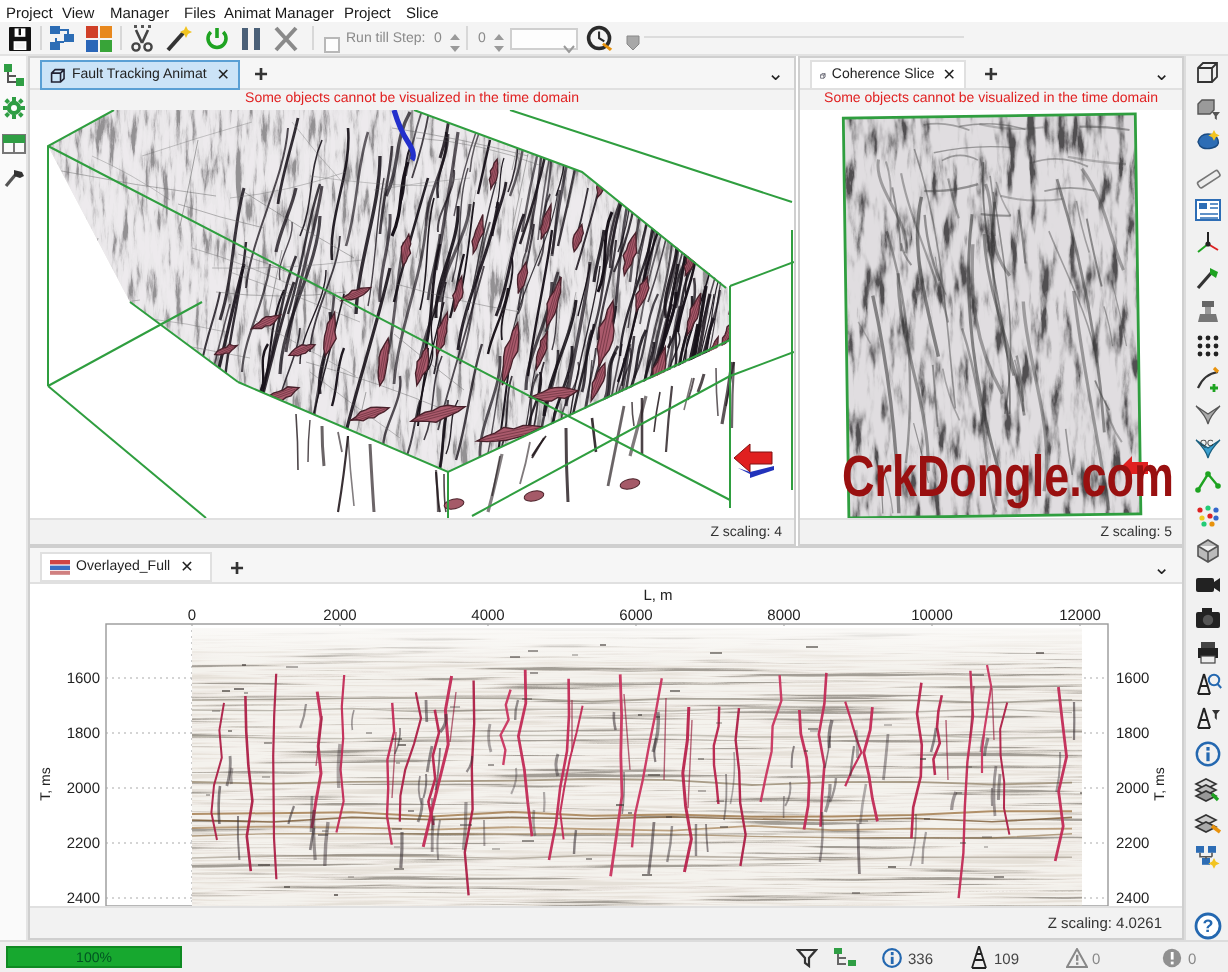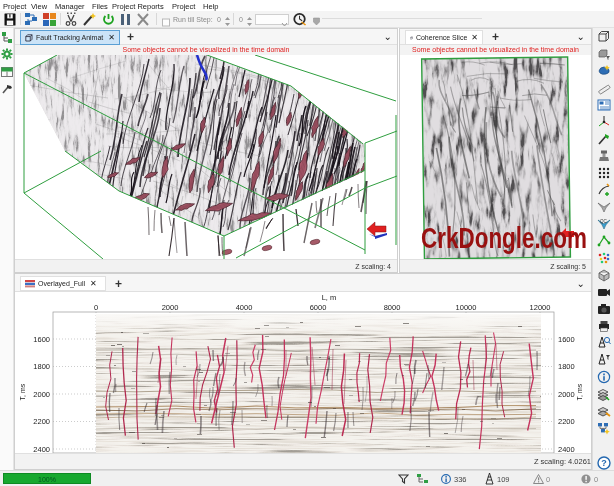--- a/index.html
+++ b/index.html
@@ -20,23 +20,23 @@
 .chev{position:absolute;top:2px;font-size:10px;color:#222}
 .warn{position:absolute;left:0;right:0;height:10px;background:#f3f3f3;color:#e02020;font-size:7px;text-align:center;line-height:10px}
 .zbar{position:absolute;left:0;right:0;bottom:0;background:#f2f2f2;border-top:1px solid #e0e0e0;font-size:7px;color:#333;text-align:right}
 </style></head><body>
 
 <div id="menubar">
  <span style="left:3px">Project</span>
     <span style="left:31px">View</span>
  <span style="left:55px">Manager</span>
     <span style="left:92px">Files</span>
- <span style="left:112px">Project Reports</span>
+ <span style="left:112px">Animat Manager</span>
     <span style="left:172px">Project</span>
- <span style="left:203px">Help</span>
+ <span style="left:203px">Slice</span>
 </div>
 
 <div id="toolbar">
  <svg class="tbi" style="left:3px" width="14" height="15" viewBox="0 0 14 15">
       <rect x="1.5" y="1.5" width="11" height="12" rx="0.5" fill="#111"></rect>
       <rect x="4.3" y="2.2" width="5.4" height="4.2" fill="#fff"></rect>
       <rect x="6.3" y="2.2" width="1.2" height="3.4" fill="#111"></rect>
       <rect x="3.8" y="8.6" width="6.4" height="4.4" fill="#fff"></rect>
       <rect x="4.6" y="9.3" width="4.8" height="3" fill="#f2f2f2"></rect>
     </svg>
@@ -988,21 +988,21 @@
 <rect x="476" y="126" width="5" height="1" fill="#3a3430" opacity="0.30"></rect>
 <rect x="88" y="105" width="2" height="1" fill="#3a3430" opacity="0.34"></rect>
 <rect x="309" y="95" width="6" height="1" fill="#3a3430" opacity="0.50"></rect>
 <rect x="447" y="117" width="3" height="1" fill="#3a3430" opacity="0.45"></rect>
 <rect x="231" y="132" width="4" height="1" fill="#3a3430" opacity="0.30"></rect>
 <rect x="503" y="34" width="4" height="1" fill="#3a3430" opacity="0.60"></rect>
 <rect x="215" y="120" width="6" height="1" fill="#3a3430" opacity="0.48"></rect>
    </g>
   </g>
  </svg>
- <div class="zbar" style="height:16px;line-height:16px;font-size:7.5px">Z scaling: 4.0261</div>
+ <div class="zbar" style="height:16px;line-height:16px;padding-right:10px;font-size:7.5px">Z scaling: 4.0261</div>
 </div>
 
 <div id="rightbar">
     <svg class="abs" style="left:4px;top:2px" width="14" height="14" viewBox="0 0 14 14">
       <path d="M2,4 l2.5,-2.5 h7 v7 L9,11 H2 z M2,4 h7 v7 M9,4 l2.5,-2.5" fill="none" stroke="#333" stroke-width="0.9"></path>
     </svg>
 <svg class="abs" style="left:4px;top:19px" width="14" height="14" viewBox="0 0 14 14">
       <path d="M2,5 l2,-2 h6 v5 l-2,2 H2 z" fill="#9a9a9a" stroke="#555" stroke-width="0.7"></path>
       <path d="M9,9 h4 l-1.6,2 v2 l-1,-0.8 v-1.2 z" fill="#555"></path>
     </svg>

